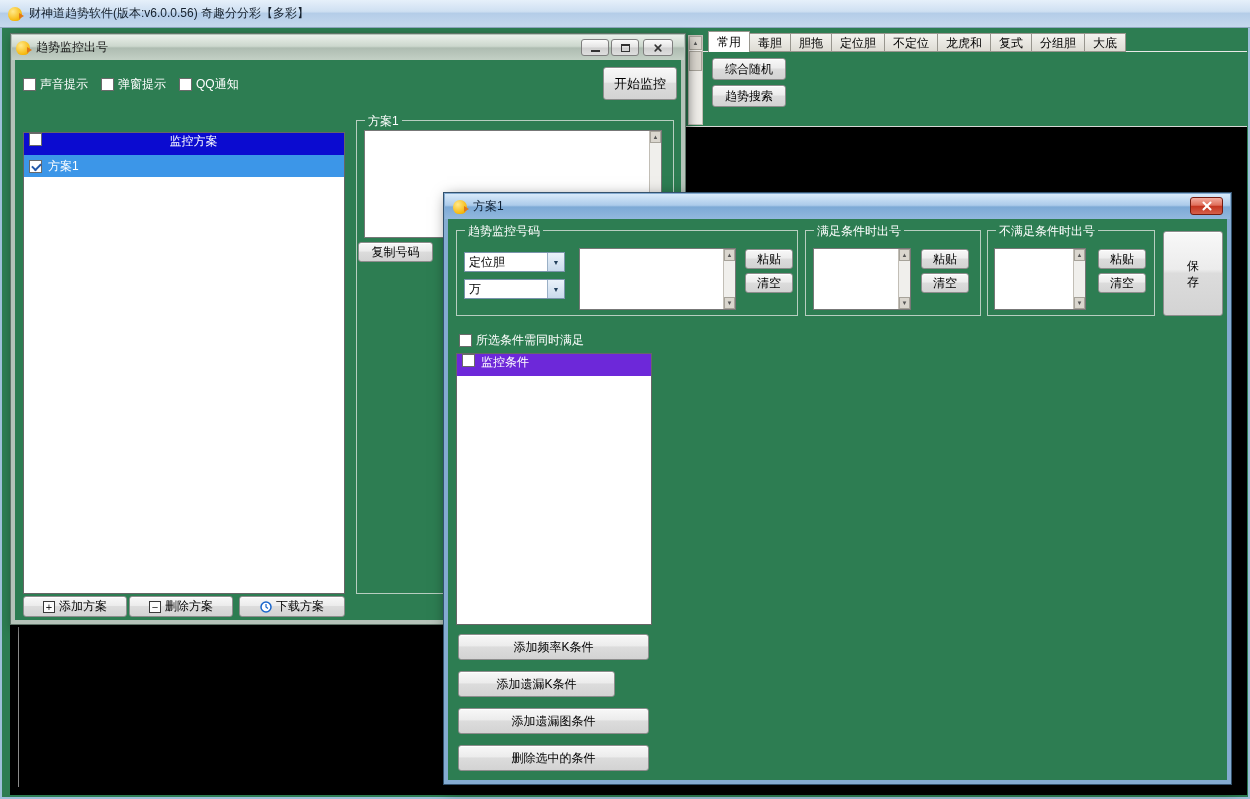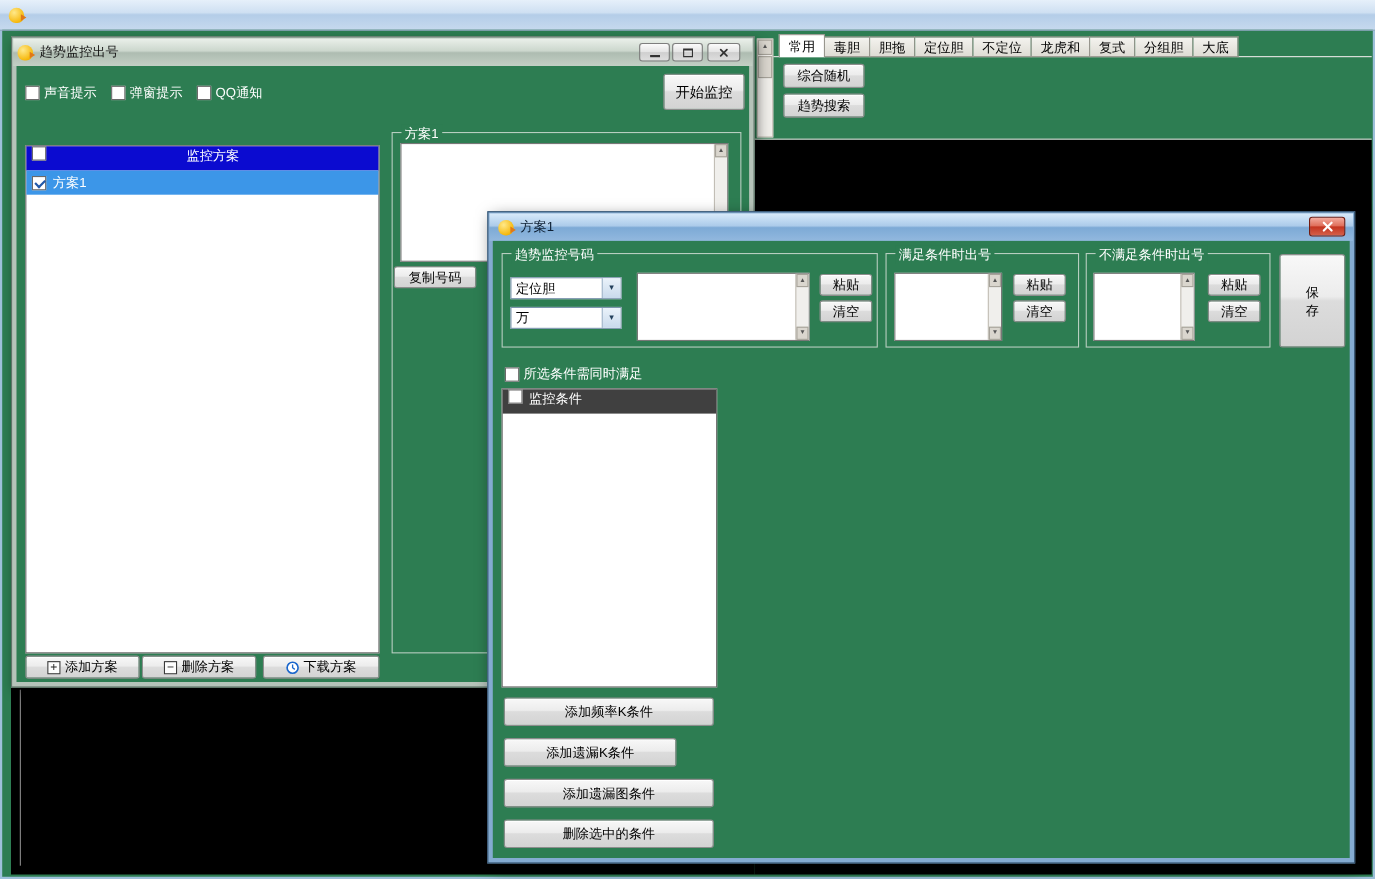--- a/index.html
+++ b/index.html
@@ -151,36 +151,37 @@
   #g3 { left:539px; top:11px; width:168px; height:86px; }
   #t3 { left:546px; top:29px; width:92px; height:62px; }
   #p3 { left:650px; top:30px; width:48px; height:20px; }
   #c3 { left:650px; top:54px; width:48px; height:20px; }
 
   #save { left:715px; top:12px; width:60px; height:85px; }
   #save .vtext { width:16px; word-break:break-all; line-height:16px; text-align:center; }
 
   #dlg-cb { left:11px; top:113px; }
   #condlist { position:absolute; left:8px; top:134px; width:196px; height:272px; background:#fff; border:1px solid #666; }
-  #condlist .bluehdr { background:#404040; }
+  #condlist .bluehdr { background:#6d28d9; }
   #cbtn1 { left:10px; top:415px; width:191px; height:26px; }
   #cbtn2 { left:10px; top:452px; width:157px; height:26px; }
   #cbtn3 { left:10px; top:489px; width:191px; height:26px; }
   #cbtn4 { left:10px; top:526px; width:191px; height:26px; }
 
   #btn-random { left:712px; top:58px; width:74px; height:22px; z-index:2; }
   #btn-search { left:712px; top:85px; width:74px; height:22px; z-index:2; }
 </style>
 </head>
 <body>
 
 <div id="screen">
 
   <div id="titlebar">
     <span class="app-icon"></span>
+    <span id="main-title">财神道趋势软件(版本:v6.0.0.56)   奇趣分分彩【多彩】</span>
   </div>
   <div id="tb-min" class="capbtn">
       <span class="glyph-min"></span>
     </div>
   <div id="tb-max" class="capbtn">
       <span class="glyph-max"></span>
     </div>
   <div id="tb-close" class="capbtn close">
       <span class="xg"></span>
     </div>

